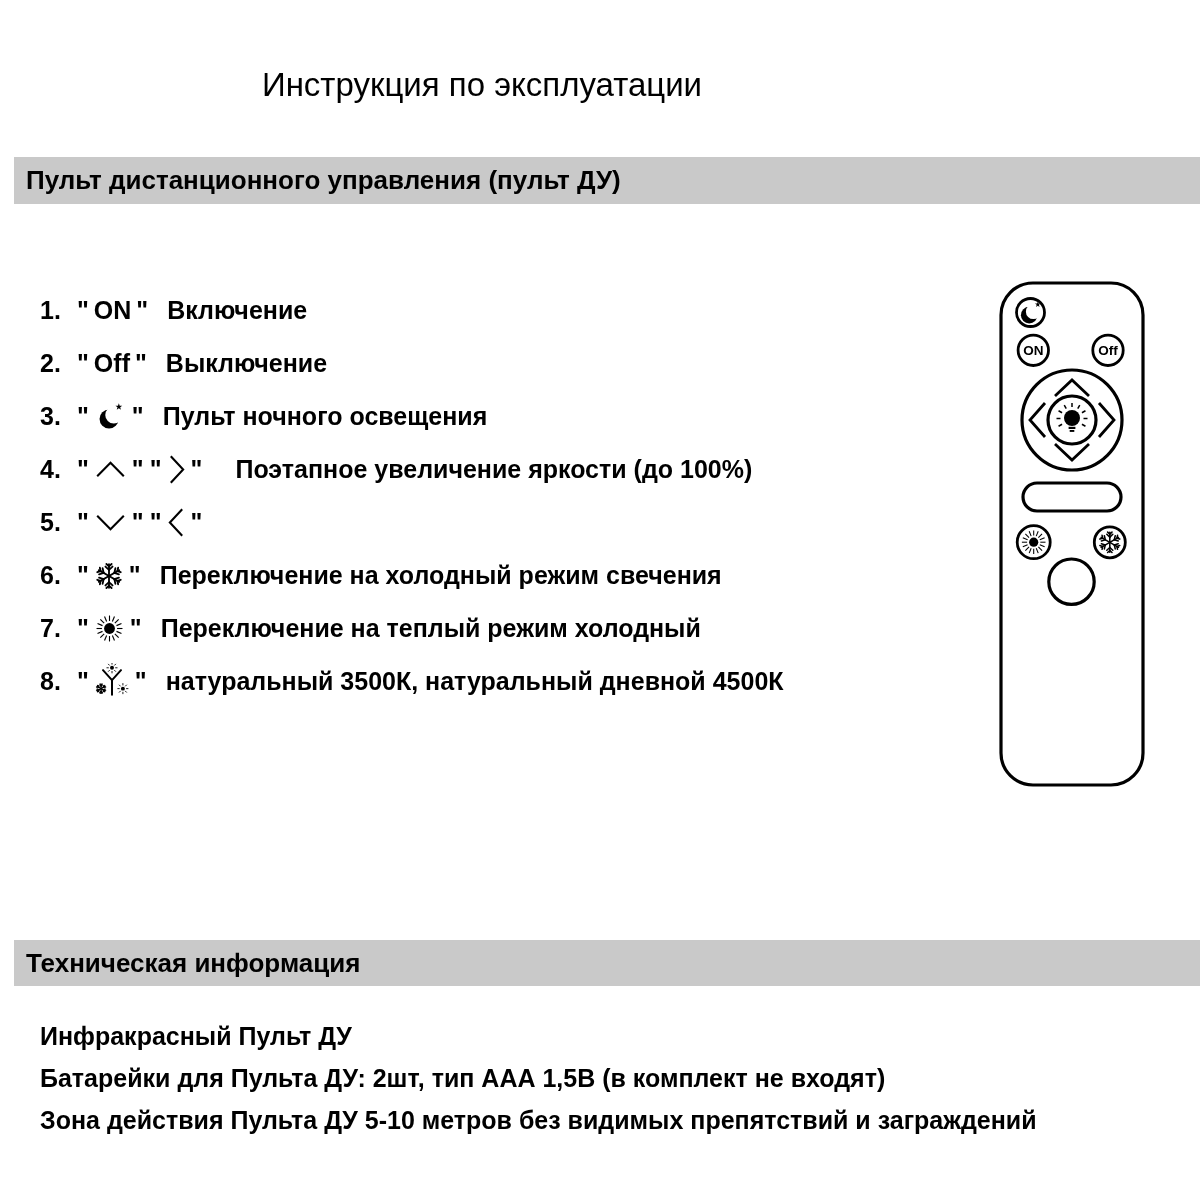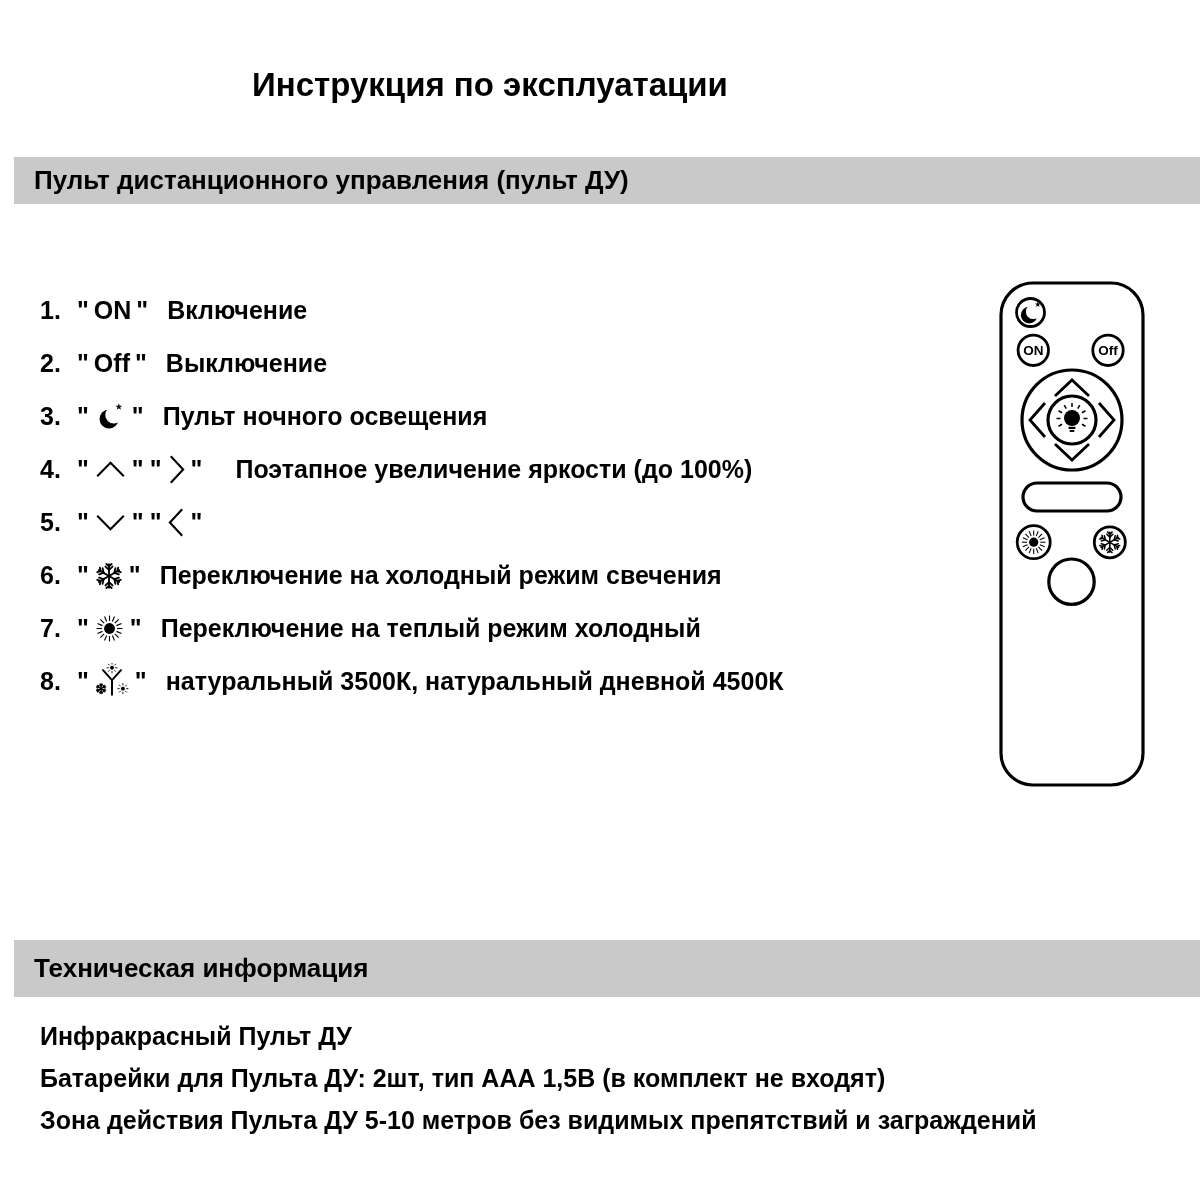--- a/index.html
+++ b/index.html
@@ -2,31 +2,31 @@
 <html><head>
 <meta charset="utf-8">
 <style>
   html,body{margin:0;padding:0;}
   body{
     width:1200px;height:1200px;position:relative;overflow:hidden;
     background:#ffffff;color:#000000;
     font-family:"Liberation Sans","DejaVu Sans",sans-serif;
   }
   .title{
-    position:absolute;top:66px;left:8px;width:964px;margin:0;
-    text-align:center;font-size:33px;font-weight:bold;
+    position:absolute;top:66px;left:0;width:964px;margin:0;
+    text-align:center;font-size:33px;font-weight:normal;
   }
   .banner{
     position:absolute;left:14px;right:0;height:47px;
     background:#c9c9c9;display:flex;align-items:center;
-    padding-left:20px;box-sizing:border-box;
+    padding-left:12px;box-sizing:border-box;
     font-size:26px;font-weight:bold;
   }
   .banner--remote{top:157px;}
-  .banner--tech{top:940px;height:57px;}
+  .banner--tech{top:940px;height:46px;}
   .list{position:absolute;left:40px;top:284px;width:920px;}
   .row{
     display:flex;align-items:center;height:53px;
     font-size:25px;font-weight:bold;white-space:nowrap;
   }
   .row.two-line{height:auto;min-height:53px;}
   .num{width:34px;flex:none;}
   .quote{margin:0 3px;}
   .sym-text{margin:0 2px;}
   .sym-icon{display:flex;align-items:center;justify-content:center;margin:0 2px;}

